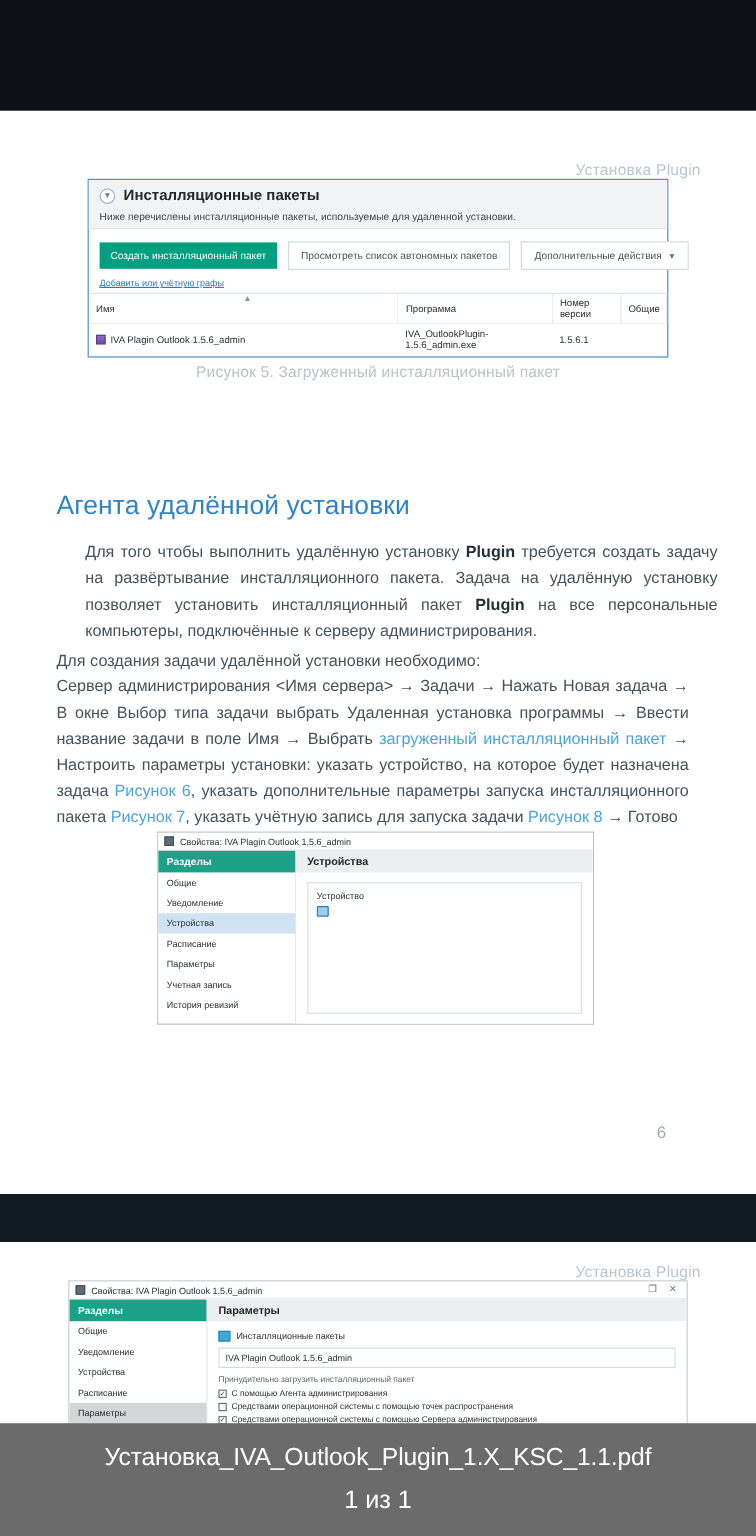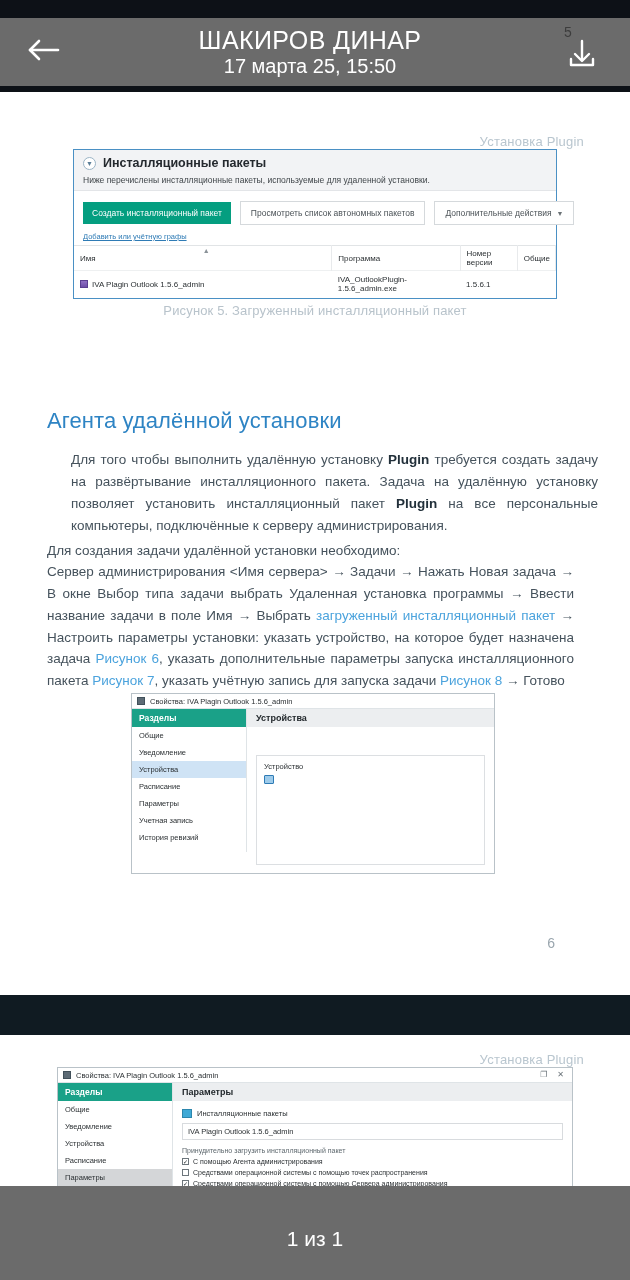--- a/index.html
+++ b/index.html
@@ -150,21 +150,21 @@
   .dlg-nav-item { font-size:7.5px; color:#2b3033; padding:4px 7px; }
   .dlg-nav-item.sel { background:#cfe3f5; }
   .dlg-nav-item.sel-gray { background:#d4d6d8; }
 
   .dlg-main { flex:1; background:#ffffff; }
   .dlg-main-head {
     background:#eceef0; font-size:9px; font-weight:bold; color:#22282c;
     padding:4px 9px;
   }
   .dlg-pane { padding:8px 9px; }
-  .group-box { border:1px solid #dcdfe2; padding:6px 7px;margin-top:20px; }
+  .group-box { border:1px solid #dcdfe2; padding:6px 7px; }
   .group-label { font-size:7.5px; color:#2b3033; margin-bottom:4px; }
   .monitor-ico {
     width:10px; height:9px; border:1.5px solid #2e7bb5; background:#9ecbea;
     border-radius:1px;
   }
 
   .fld {
     border:1px solid #d8dbde; font-size:7.5px; color:#2b3033;
     padding:3px 5px; background:#ffffff;
   }
@@ -188,44 +188,20 @@
     z-index:40;
   }
   #file-name { font-size:20.5px; letter-spacing:-.1px; }
   #page-count { font-size:21px; margin-top:12px; }
 </style>
 </head>
 <body>
 
 <div id="viewer">
 
-  <div id="topbar">
-    <div id="back-btn">
-      <span>
-        <svg viewBox="0 0 34 26" fill="none" stroke="#ffffff" stroke-width="2.6" stroke-linecap="round" stroke-linejoin="round">
-          <path d="M32 13 H4"></path>
-            <path d="M13 4 L4 13 L13 22"></path>
-        </svg>
-      </span>
-    </div>
-    <div id="title-wrap">
-      <div id="doc-owner">ШАКИРОВ ДИНАР</div>
-      <div id="doc-date">17 марта 25, 15:50</div>
-    </div>
-    <div id="dl-btn">
-      <span id="dl-badge">5</span>
-      <span>
-        <svg viewBox="0 0 36 36" fill="none" stroke="#ffffff" stroke-width="2.4" stroke-linecap="round" stroke-linejoin="round">
-          <path d="M18 4 V23"></path>
-            <path d="M11 17 L18 24 L25 17"></path>
-          <path d="M7 22 V28 H29 V22"></path>
-        </svg>
-      </span>
-    </div>
-  </div>
 
   <div id="pages">
 
     <div class="page p1">
 
       <div class="running-head" style="top:42px;">Установка Plugin</div>
 
       <div class="fig" style="left:73px; top:57px; width:484px;">
         <div class="ksc-panel">
           <div class="ksc-head">
@@ -376,16 +352,17 @@
               </div>
             </div>
           </div>
         </div>
       </div>
     </div>
 
   </div>
 
   <div id="bottombar">
+    <div id="file-name">Установка_IVA_Outlook_Plugin_1.X_KSC_1.1.pdf</div>
     <div id="page-count">1 из 1</div>
   </div>
 
 </div>
 
 </body></html>

